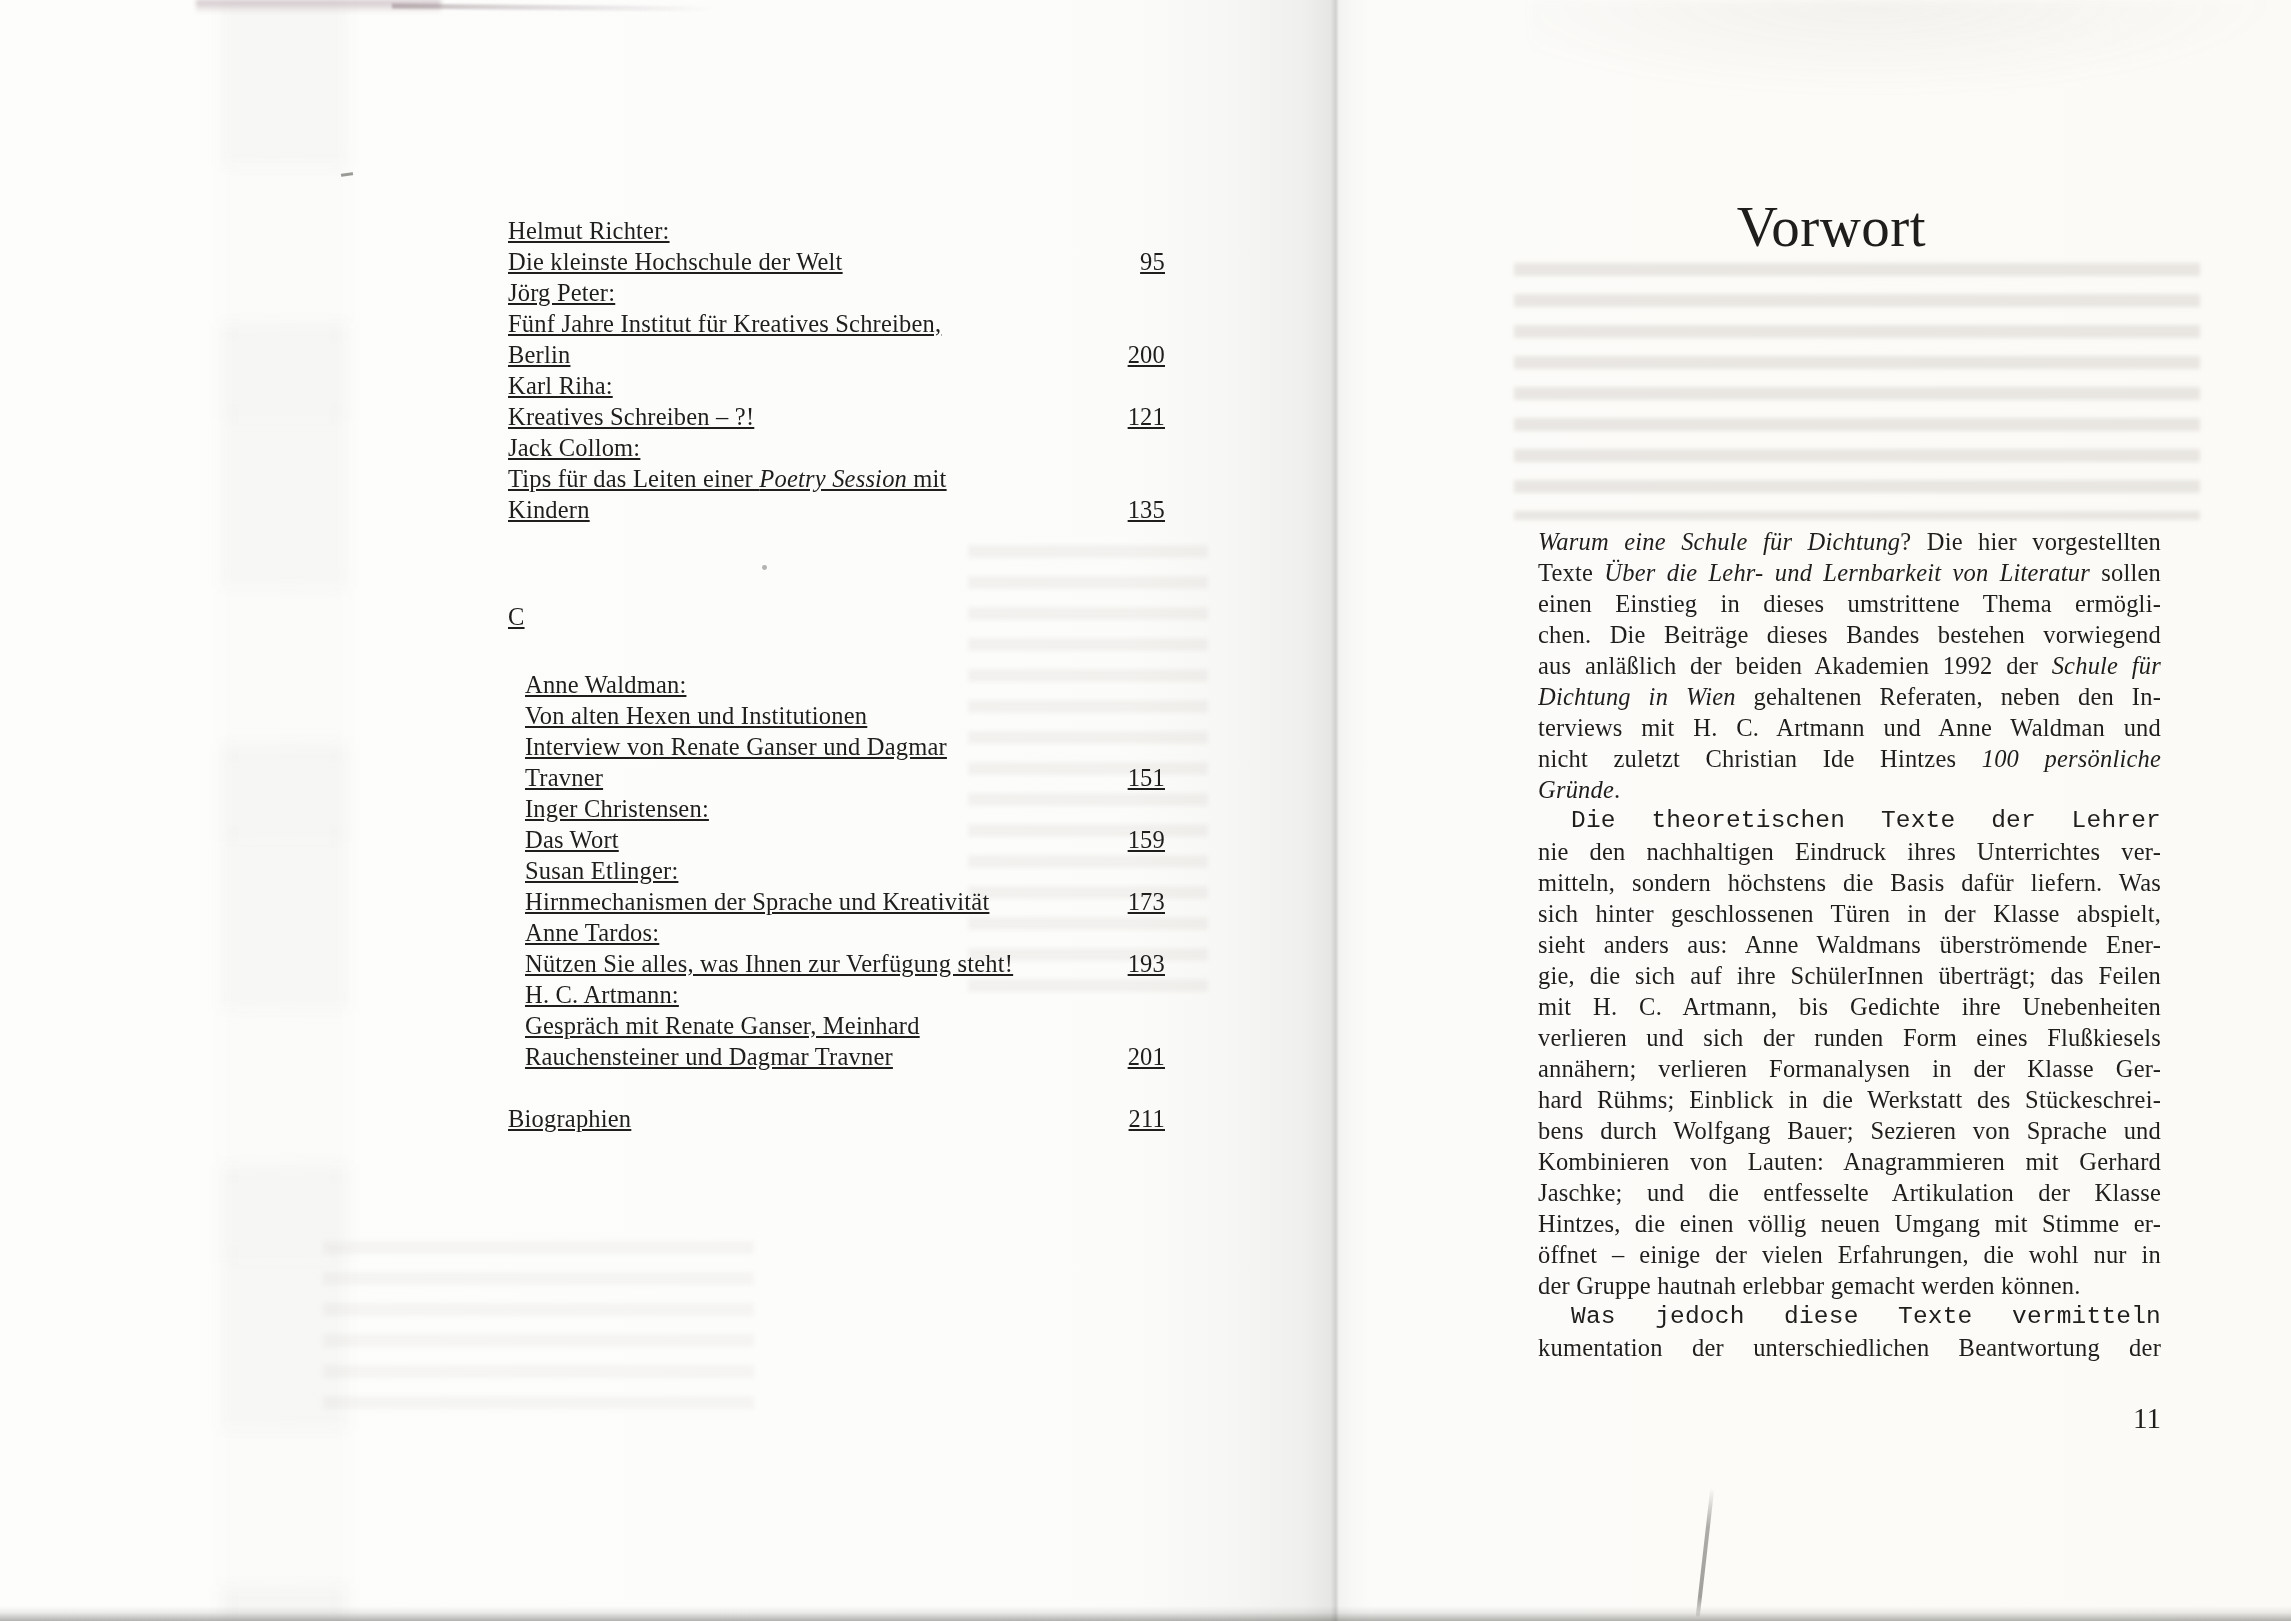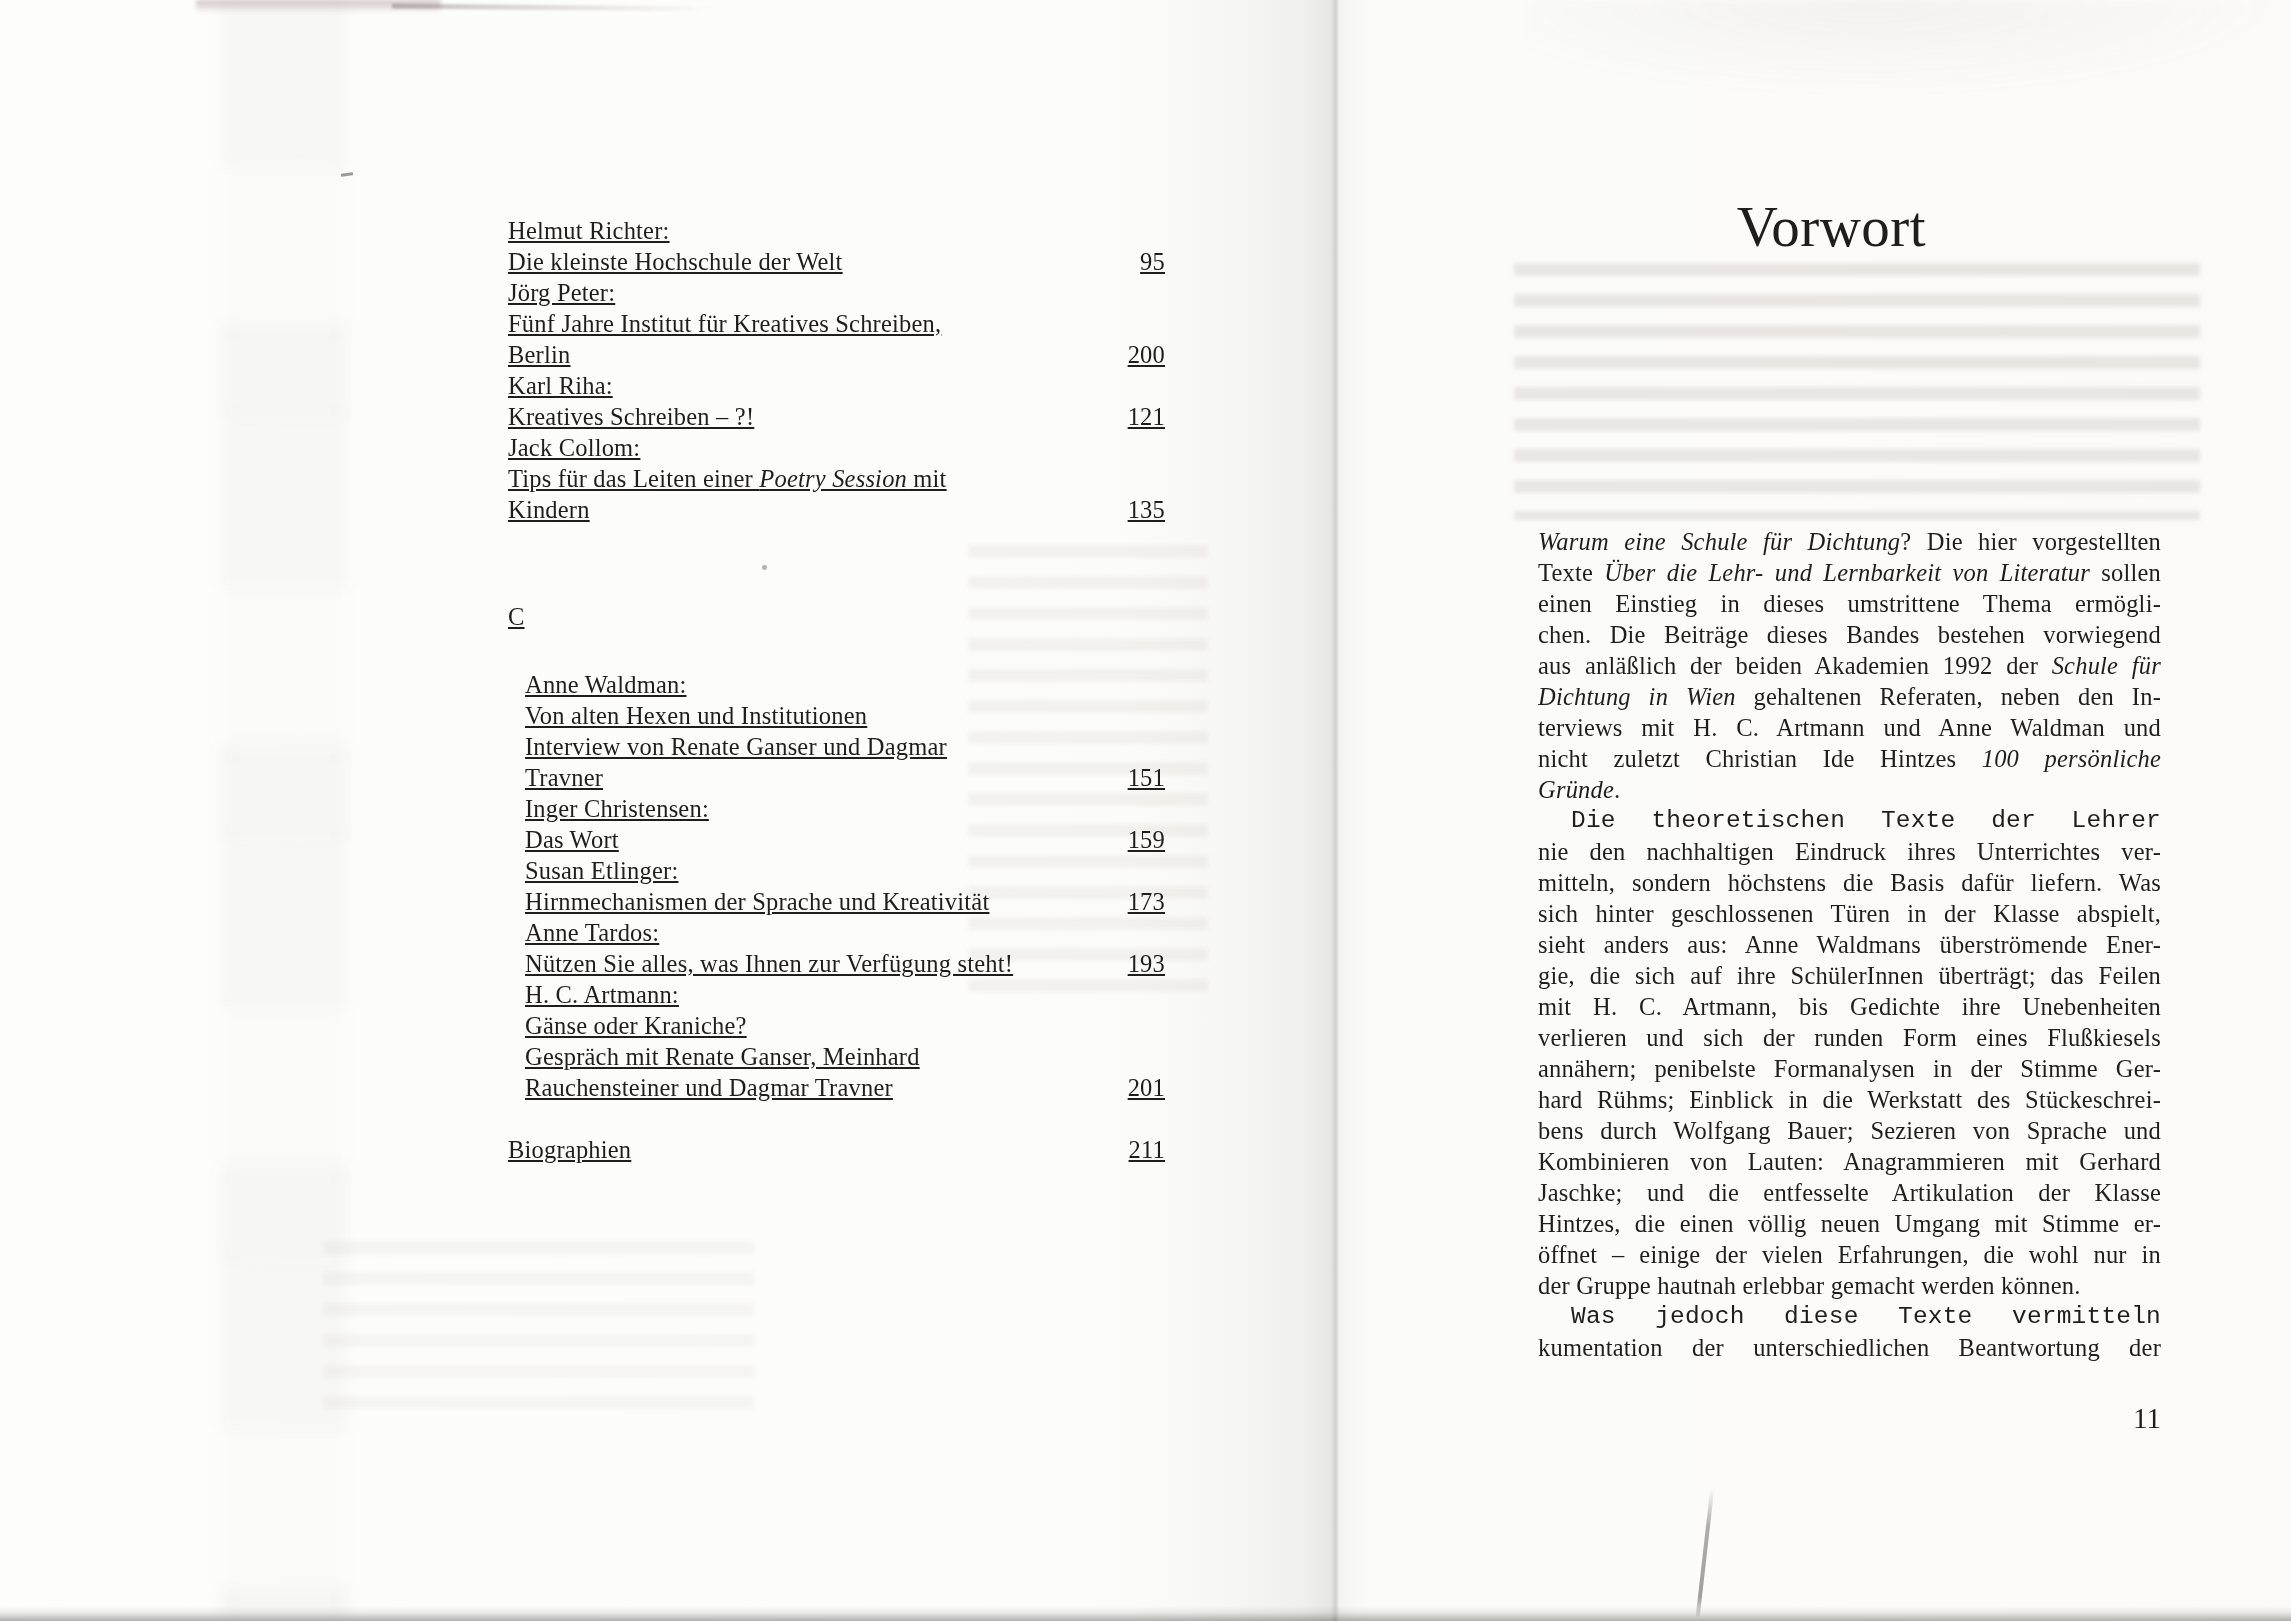--- a/index.html
+++ b/index.html
@@ -192,23 +192,20 @@
         </div>
         <div class="toc-row">
           <span class="toc-text"><span>Anne Tardos:</span></span>
         </div>
         <div class="toc-row">
           <span class="toc-text"><span>Nützen Sie alles, was Ihnen zur Verfügung steht!</span></span>
           <span class="toc-num">193</span>
         </div>
         <div class="toc-row">
           <span class="toc-text"><span>H. C. Artmann:</span></span>
-        </div>
-        <div class="toc-row">
-          <span class="toc-text"><span>Gänse oder Kraniche?</span></span>
         </div>
         <div class="toc-row">
           <span class="toc-text"><span>Gespräch mit Renate Ganser, Meinhard</span></span>
         </div>
         <div class="toc-row">
           <span class="toc-text"><span>Rauchensteiner und Dagmar Travner</span></span>
           <span class="toc-num">201</span>
         </div>
       </div>
       <div class="toc-group g-group-bio">
@@ -231,21 +228,21 @@
       <div class="line"><span>nicht zuletzt Christian Ide Hintzes </span><span class="it">100 persönliche</span></div>
       <div class="line end"><span class="it">Gründe</span><span>.</span></div>
       <div class="line indent"><span>Die theoretischen Texte der Lehrer können jedoch</span></div>
       <div class="line"><span>nie den nachhaltigen Eindruck ihres Unterrichtes ver-</span></div>
       <div class="line"><span>mitteln, sondern höchstens die Basis dafür liefern. Was</span></div>
       <div class="line"><span>sich hinter geschlossenen Türen in der Klasse abspielt,</span></div>
       <div class="line"><span>sieht anders aus: Anne Waldmans überströmende Ener-</span></div>
       <div class="line"><span>gie, die sich auf ihre SchülerInnen überträgt; das Feilen</span></div>
       <div class="line"><span>mit H. C. Artmann, bis Gedichte ihre Unebenheiten</span></div>
       <div class="line"><span>verlieren und sich der runden Form eines Flußkiesels</span></div>
-      <div class="line"><span>annähern; penibelste Formanalysen in der Stimme Ger-</span></div>
+      <div class="line"><span>annähern; verlieren Formanalysen in der Klasse Ger-</span></div>
       <div class="line"><span>hard Rühms; Einblick in die Werkstatt des Stückeschrei-</span></div>
       <div class="line"><span>bens durch Wolfgang Bauer; Sezieren von Sprache und</span></div>
       <div class="line"><span>Kombinieren von Lauten: Anagrammieren mit Gerhard</span></div>
       <div class="line"><span>Jaschke; und die entfesselte Artikulation der Klasse</span></div>
       <div class="line"><span>Hintzes, die einen völlig neuen Umgang mit Stimme er-</span></div>
       <div class="line"><span>öffnet – einige der vielen Erfahrungen, die wohl nur in</span></div>
       <div class="line end"><span>der Gruppe hautnah erlebbar gemacht werden können.</span></div>
       <div class="line indent"><span>Was jedoch diese Texte vermitteln können ist die Do-</span></div>
       <div class="line"><span>kumentation der unterschiedlichen Beantwortung der</span></div>
     </div>

